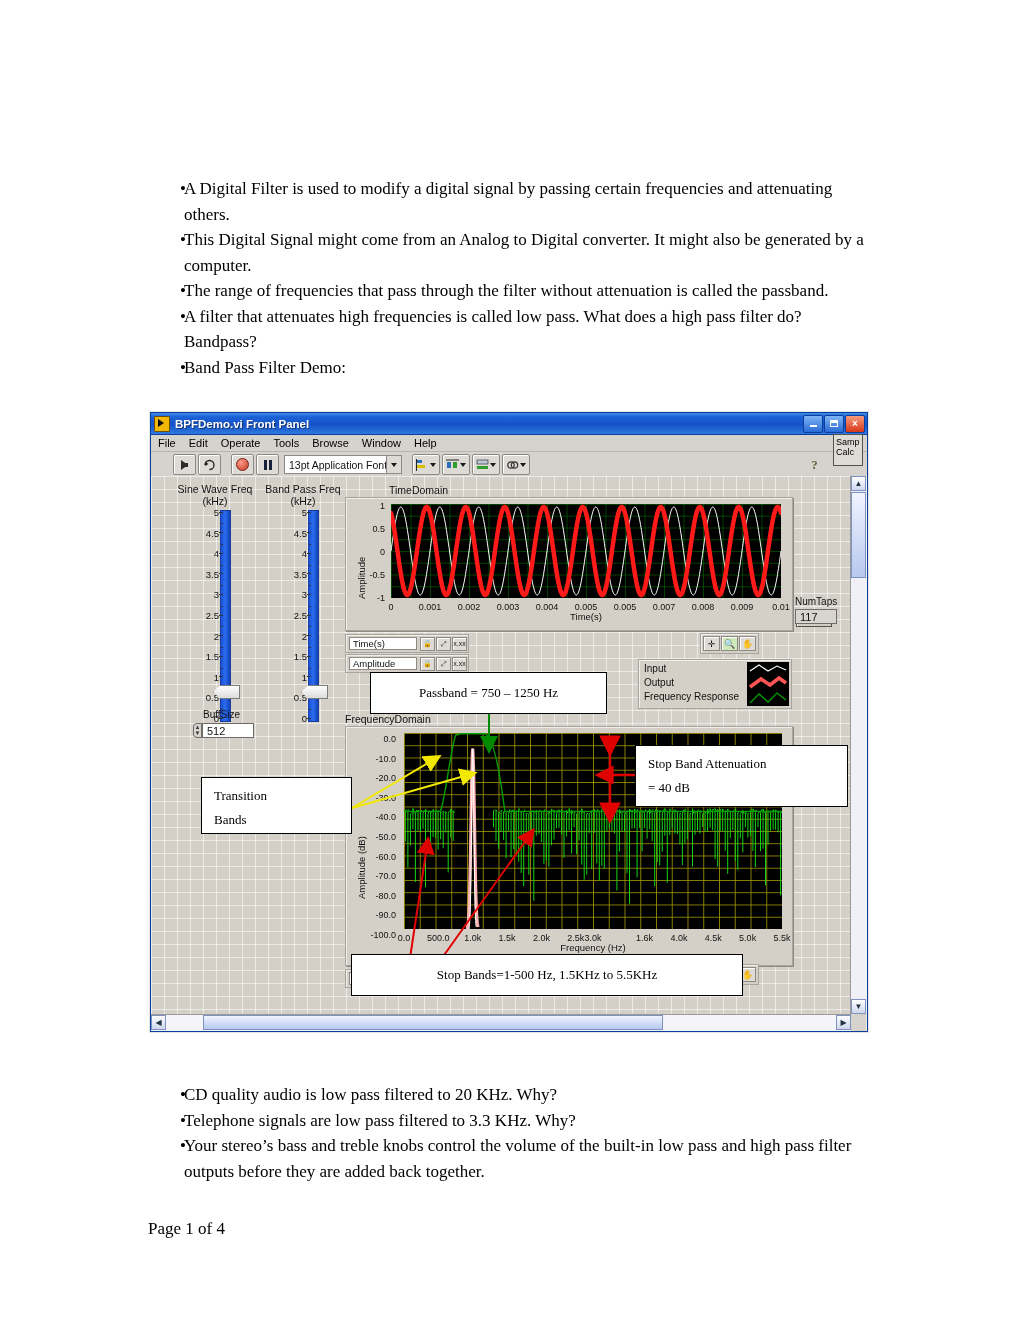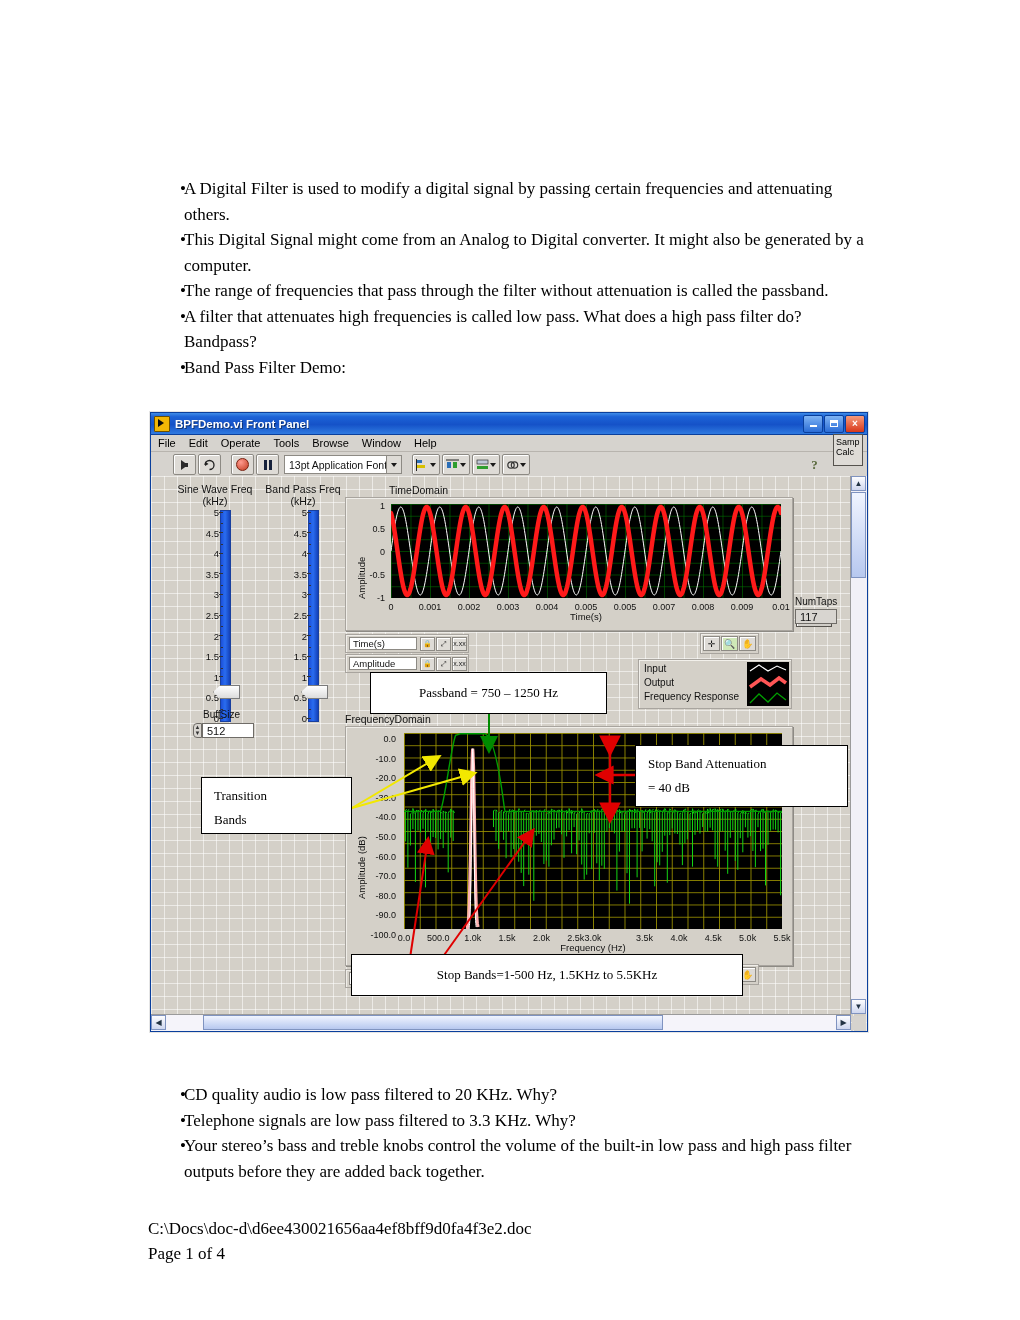--- a/index.html
+++ b/index.html
@@ -566,21 +566,21 @@
           </svg>
         </div>
         <div style="position:absolute;left:58px;top:203px;width:378px;height:12px;" id="fd-xticks">
             <div class="tickx" style="left: 0px; top: 3px;">0.0</div>
             <div class="tickx" style="left: 34.3636px; top: 3px;">500.0</div>
             <div class="tickx" style="left: 68.7273px; top: 3px;">1.0k</div>
             <div class="tickx" style="left: 103.091px; top: 3px;">1.5k</div>
             <div class="tickx" style="left: 137.455px; top: 3px;">2.0k</div>
             <div class="tickx" style="left: 171.818px; top: 3px;">2.5k</div>
             <div class="tickx" style="left: 189px; top: 3px;">3.0k</div>
-            <div class="tickx" style="left: 240.545px; top: 3px;">3.5k</div>
+            <div class="tickx" style="left: 240.545px; top: 3px;">1.6k</div>
             <div class="tickx" style="left: 274.909px; top: 3px;">4.0k</div>
             <div class="tickx" style="left: 309.273px; top: 3px;">4.5k</div>
             <div class="tickx" style="left: 343.636px; top: 3px;">5.0k</div>
             <div class="tickx" style="left: 378px; top: 3px;">5.5k</div>
           </div>
         <div class="xlab" style="left:58px;top:215px;width:378px;">Frequency (Hz)</div>
       </div>
 
       <div class="scalelegend" style="left:194px;top:493px;width:122px;">
         <span class="name">Amplitude (dB)</span>
@@ -667,17 +667,16 @@
       <span class="mark">•</span>
       <span class="txt">Telephone signals are low pass filtered to 3.3 KHz. Why?</span>
     </div>
     <div class="blt">
       <span class="mark">•</span>
       <span class="txt">Your stereo’s bass and treble knobs control the volume of the built-in low pass and high pass filter outputs before they are added back together.</span>
     </div>
   </div>
 
   <div class="footer">
-    <div>C:\Docs\doc-d\d6ee430021656aa4ef8bff9d0fa4f3e2.doc</div>
     <div>Page 1 of 4</div>
   </div>
 
 </div>
 
 </body></html>

